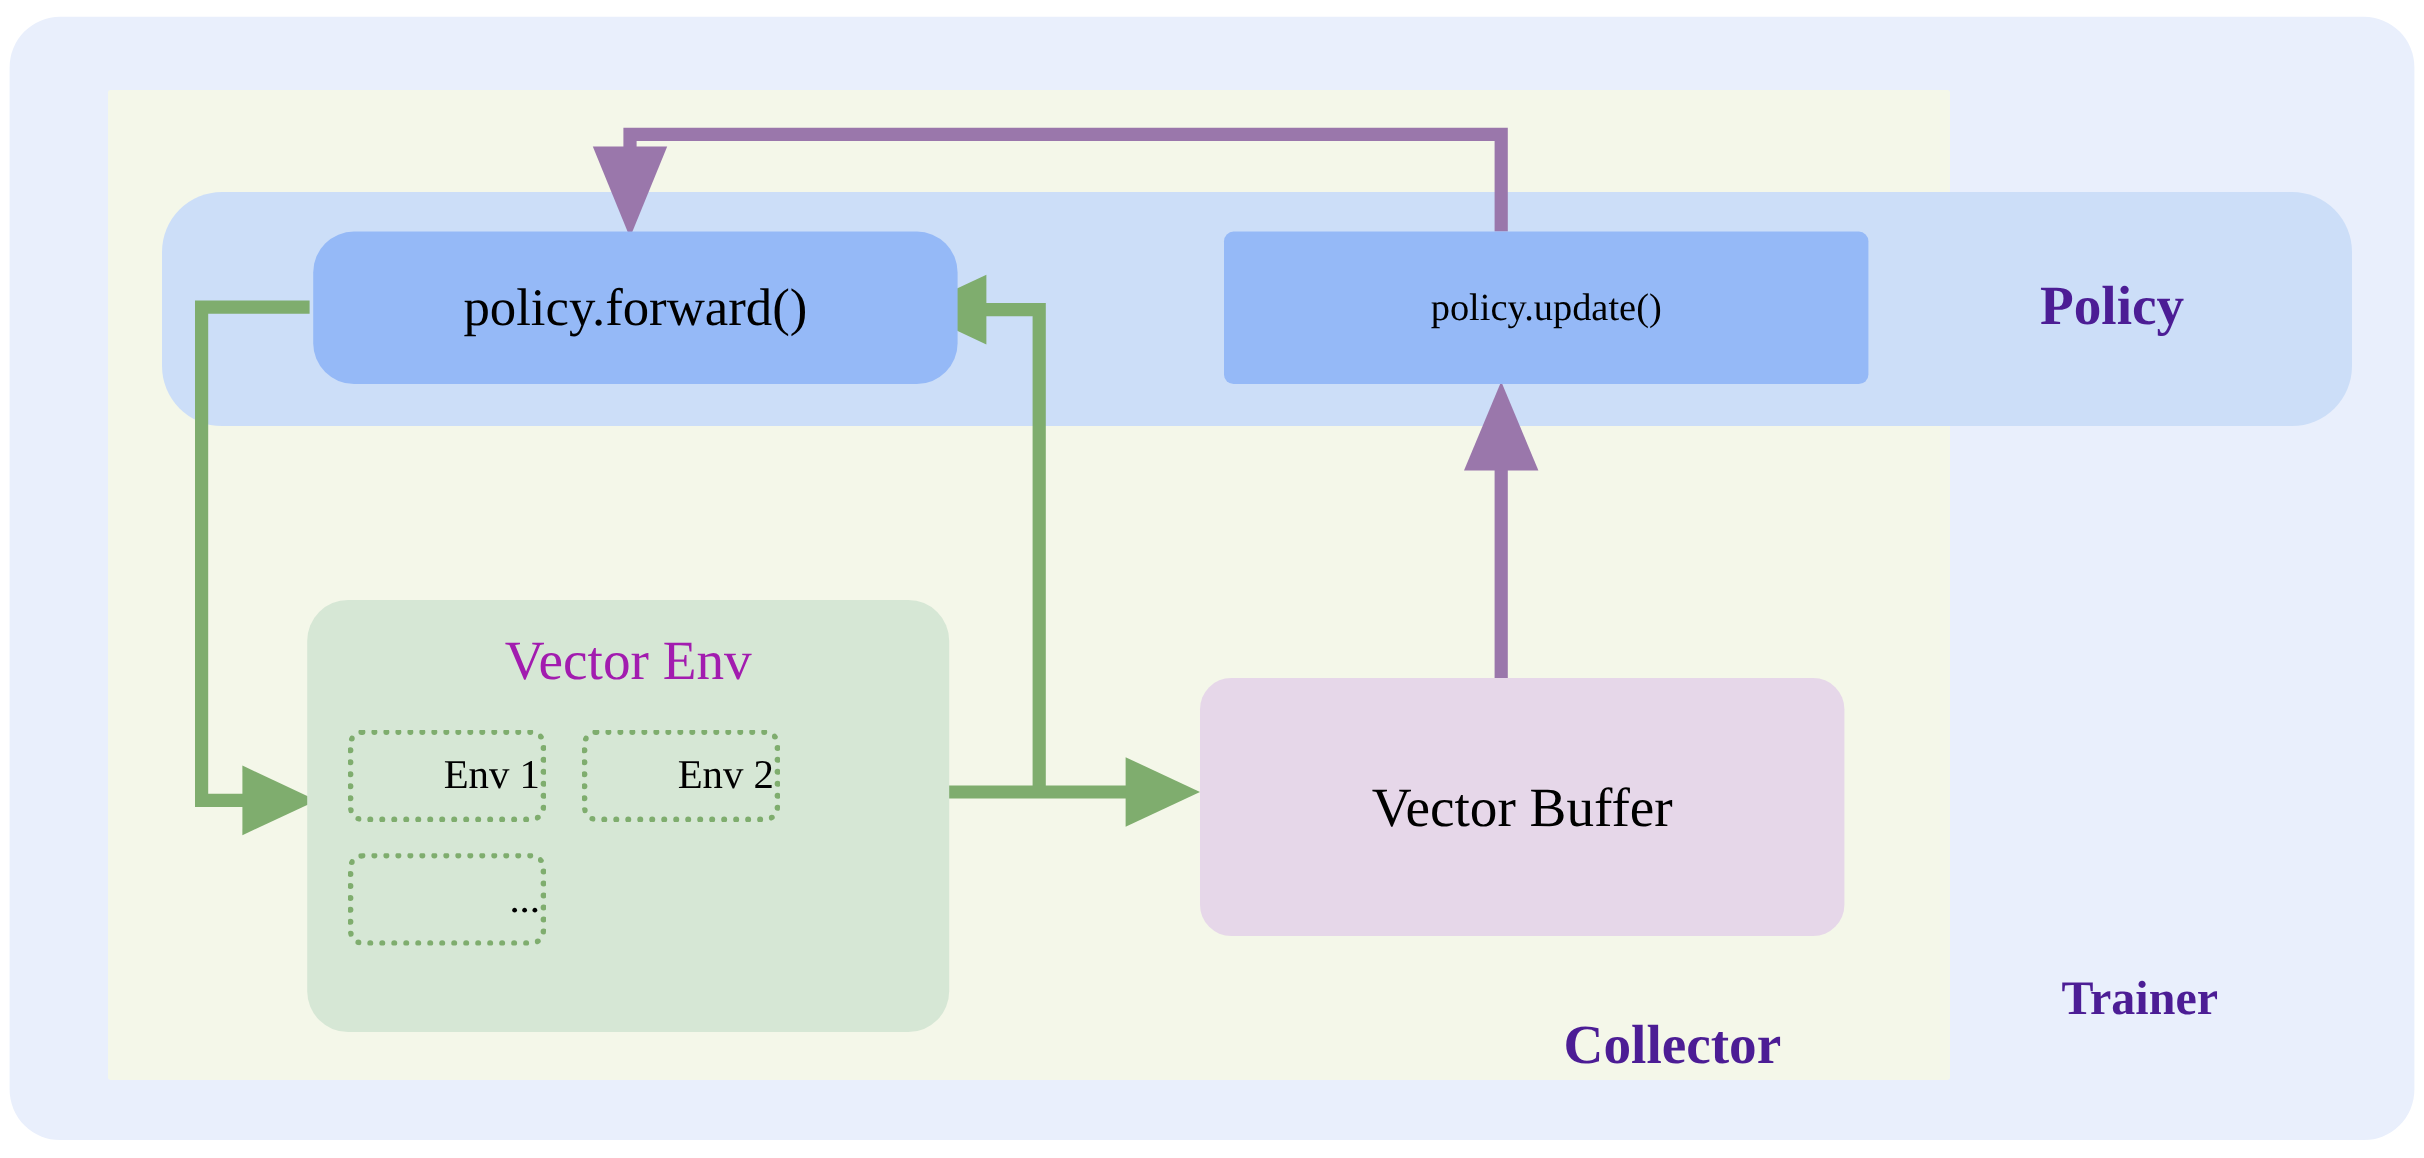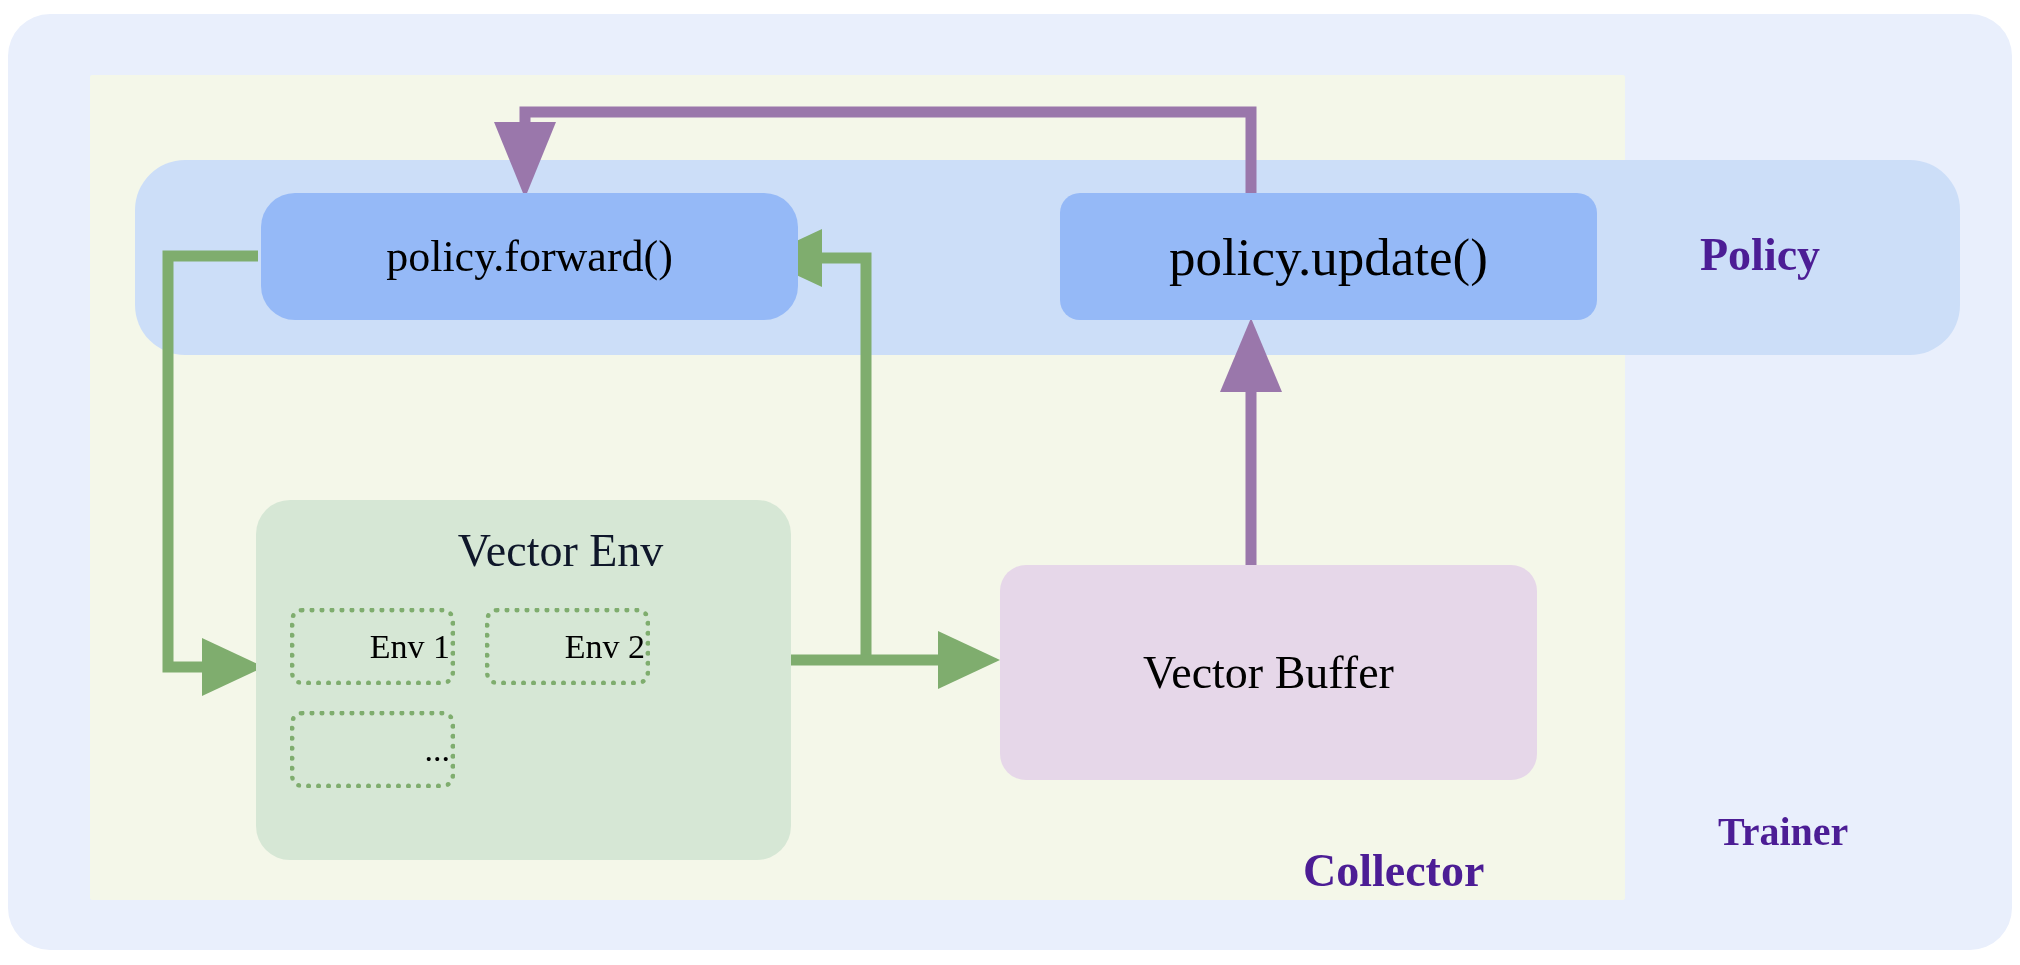--- a/index.html
+++ b/index.html
@@ -60,46 +60,45 @@
   #policy-forward-node {
     left: 261px;
     top: 193px;
     width: 537px;
     height: 127px;
     background: #95b9f7;
     border-radius: 34px;
     font-size: 44px;
   }
   #policy-update-node {
-    left: 1060px;
+    left: 1020px;
     top: 193px;
     width: 537px;
     height: 127px;
     background: #95b9f7;
-    border-radius: 20px;
-    font-size: 53px;
+    border-radius: 8px;
+    font-size: 32px;
   }
   #vector-env-node {
     left: 256px;
     top: 500px;
     width: 535px;
     height: 360px;
     background: #d6e7d5;
     border-radius: 34px;
     display: block;
   }
   #vector-env-title {
     position: absolute;
     left: 0;
     top: 24px;
     width: 100%;
     text-align: center;
     font-size: 46px;
-    color: #0f172a;
-    padding-left: 37px;
+    color: #a21caf;
   }
   #env-grid {
     position: absolute;
     left: 34px;
     top: 108px;
     width: 467px;
     display: flex;
     flex-wrap: wrap;
     gap: 26px 30px;
   }

